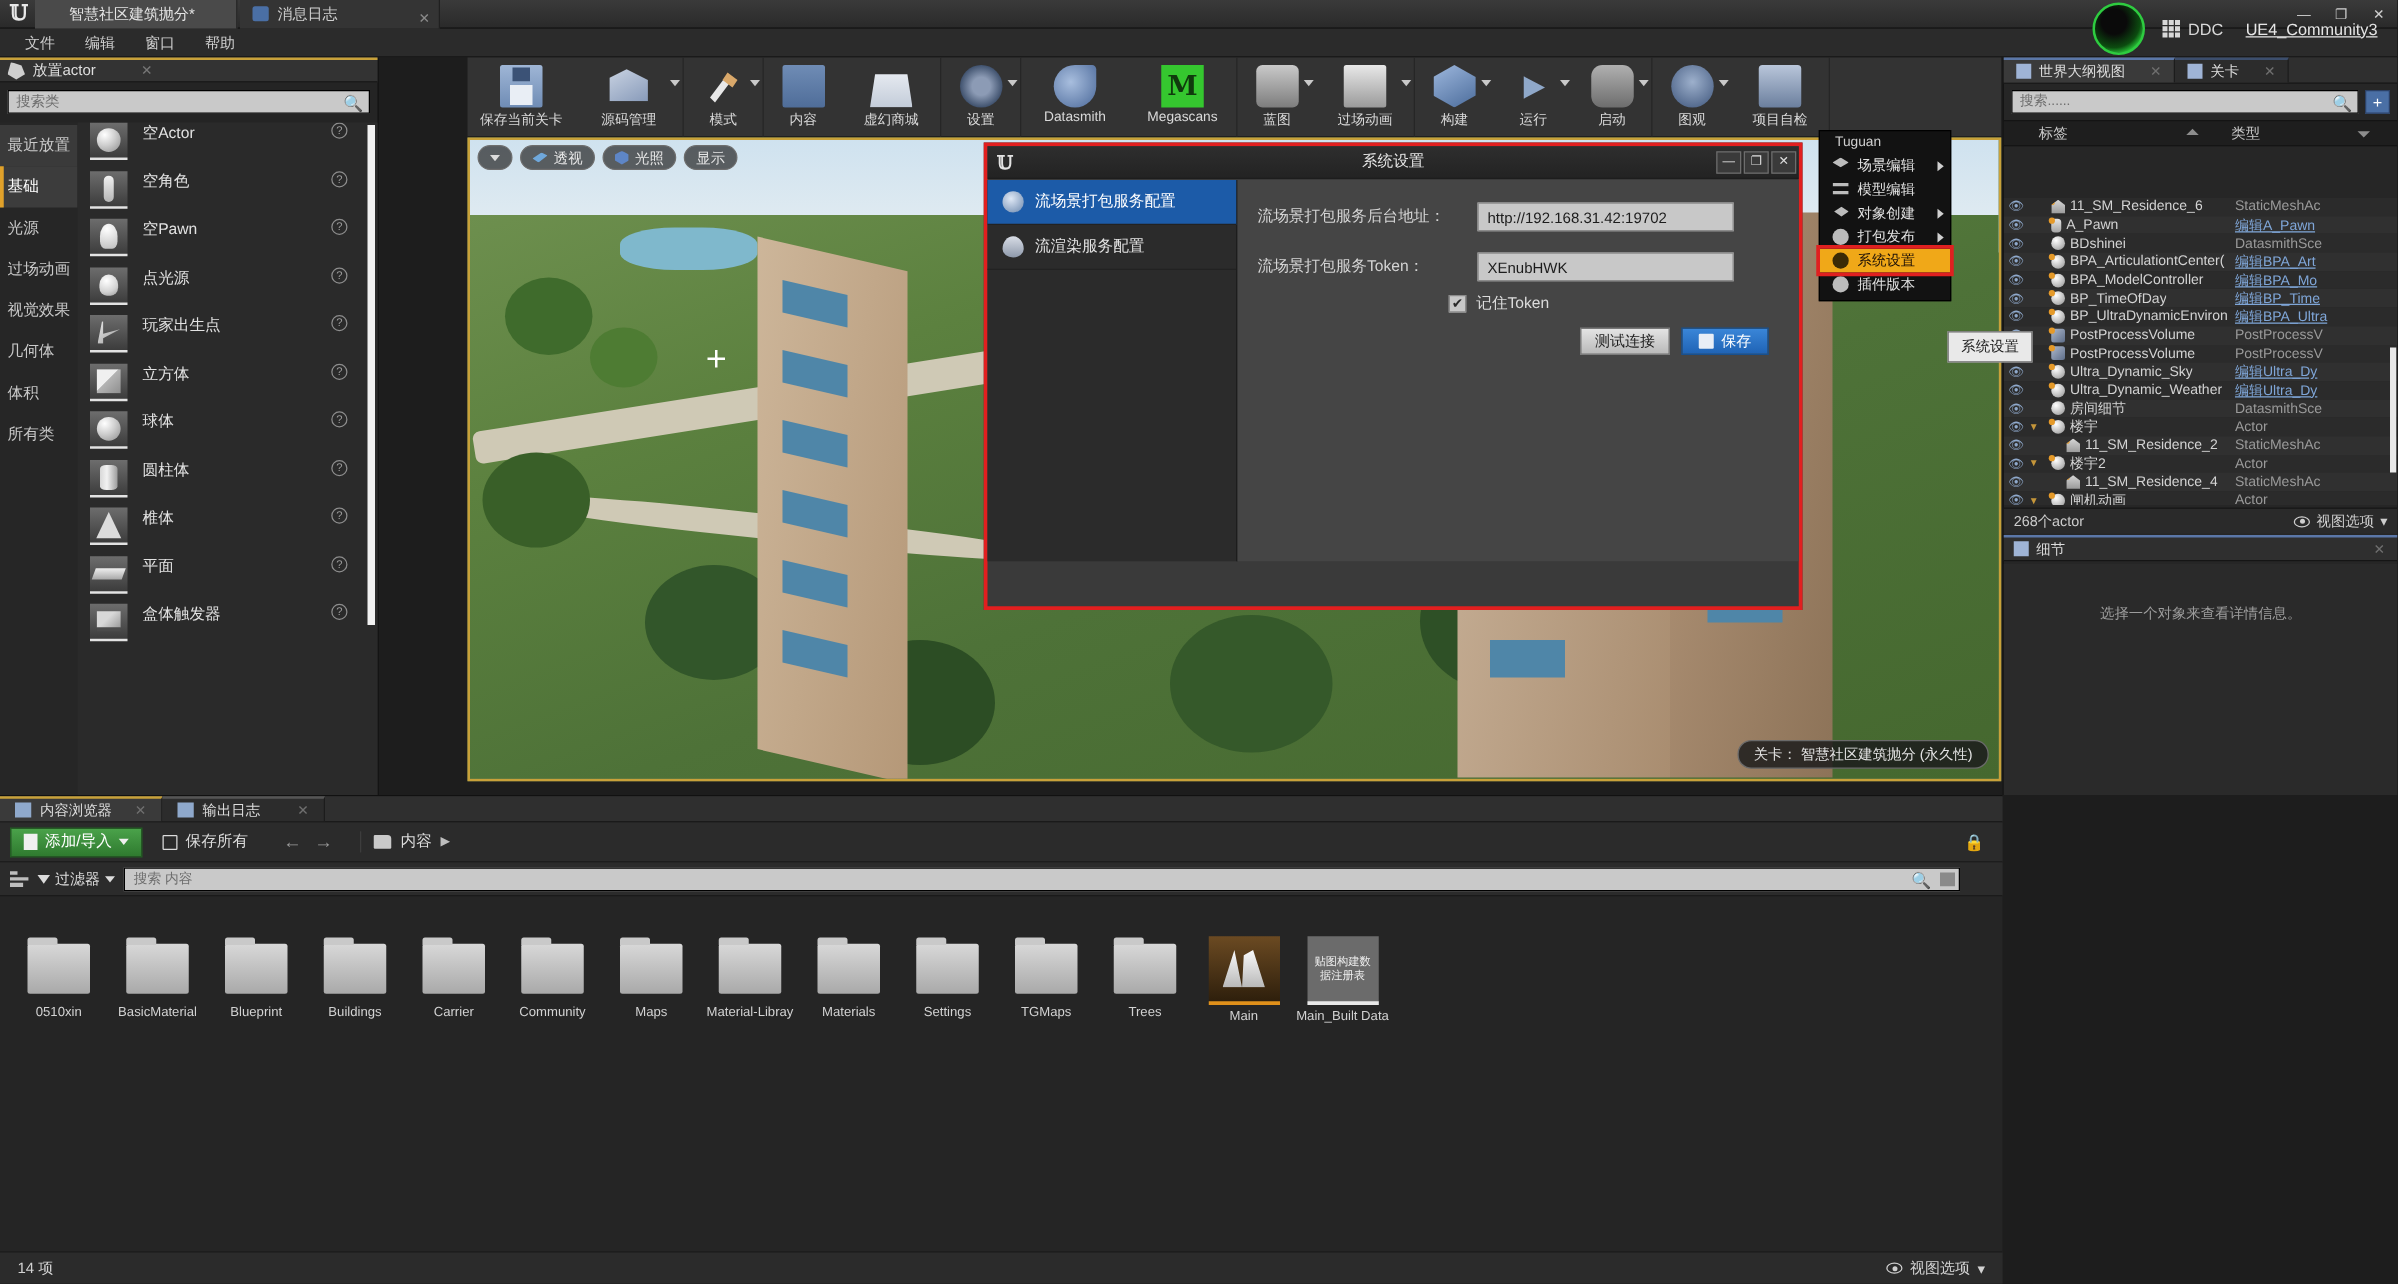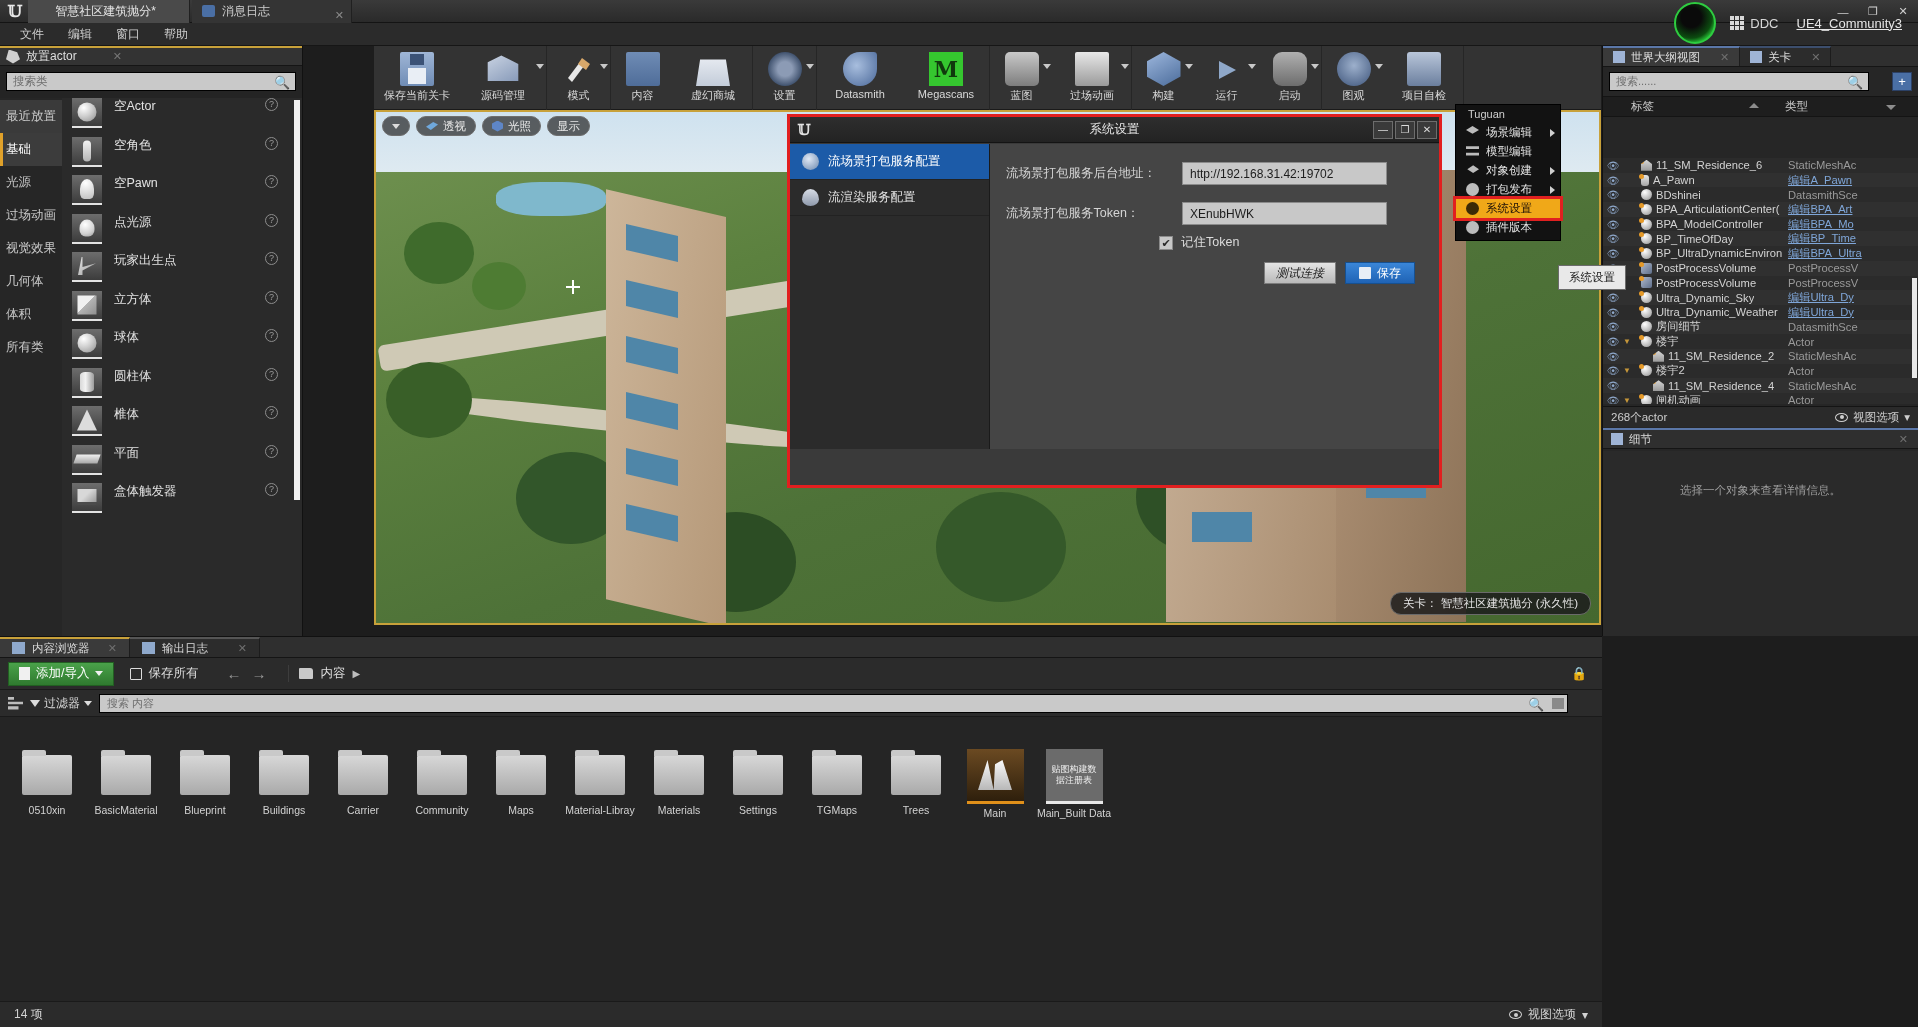--- a/index.html
+++ b/index.html
@@ -184,21 +184,21 @@
     background:#262626; border-left:1px solid #111;
   }
   .rp-tabs { height:21px; background:#2f2f2f; display:flex; border-bottom:1px solid #151515; }
   .rp-tab { display:flex; align-items:center; gap:6px; padding:0 10px; font-size:11.5px;
             color:#dcdcdc; position:relative; background:#3a3a3a; border-right:1px solid #1c1c1c;
             border-top:2px solid #5b77a8;}
   .rp-tab.alt { background:#2c2c2c; border-top:2px solid #3c4e6d;}
   .rp-tab .x { color:#6f6f6f; font-size:11px; margin-left:14px; }
   .rp-tab .ico { width:12px; height:12px; background:#9fb4d6; }
 
-  .rp-search { margin:5px 6px; height:19px; display:flex; align-items:center; gap:23px; }
+  .rp-search { margin:5px 6px; height:19px; display:flex; align-items:center; gap:5px; }
   .rp-search .box { flex:1; height:19px; background:#c9c9c9; border:1px solid #000; position:relative; }
   .rp-search .box span { color:#6e6e6e; font-size:11px; padding-left:6px; line-height:17px; display:block;}
   .rp-search .box .mag { position:absolute; right:4px; top:1px; color:#1d1d1d; font-size:13px;}
   .rp-search .add { width:20px; height:19px; background:#4a6fa5; border:1px solid #2c4166;
       color:#fff; font-size:13px; text-align:center; line-height:17px; }
 
   .rp-head { height:21px; background:#1e1e1e; display:flex; align-items:center;
              border-top:1px solid #141414; border-bottom:1px solid #141414; position:relative;}
   .rp-head .c1 { width:176px; color:#c9c9c9; font-size:11.5px; padding-left:28px; }
   .rp-head .c2 { color:#c9c9c9; font-size:11.5px; padding-left:6px; }
@@ -286,21 +286,21 @@
   .frow { position:absolute; display:flex; align-items:center; }
   .frow .flbl { color:#d5d5d5; font-size:12.5px; width:176px; }
   .finput { width:205px; height:23px; background:#c8c8c8; border:1px solid #8b8b8b;
      color:#1c1c1c; font-size:12px; display:flex; align-items:center; padding-left:7px; }
   .chk-row { position:absolute; left:169px; top:90px; display:flex; align-items:center; gap:8px; }
   .chkbox { width:14px; height:14px; background:#c8c8c8; border:1px solid #8b8b8b;
      color:#2a2a2a; font-size:11px; text-align:center; line-height:12px; }
   .chk-lbl { color:#dcdcdc; font-size:12.5px; }
   .m-buttons { position:absolute; right:24px; top:118px; display:flex; gap:9px; }
   .btn-test { height:22px; background:linear-gradient(#e4e4e4,#b9b9b9); border:1px solid #7c7c7c;
-     color:#1c1c1c; font-size:12px; display:flex; align-items:center; padding:0 11px;font-style:italic; }
+     color:#1c1c1c; font-size:12px; display:flex; align-items:center; padding:0 11px; }
   .btn-save { height:22px; background:linear-gradient(#3a86d8,#1f63b5); border:1px solid #17508f;
      color:#fff; font-size:12px; display:flex; align-items:center; gap:6px; padding:0 13px; }
   .btn-save .dsk { width:12px; height:12px; background:#e8eef6; border-radius:1px; }
   .modal-foot { position:absolute; left:0; bottom:0; right:0; height:42px; background:#333;
      border-top:1px solid #1e1e1e; display:flex; align-items:center; justify-content:flex-end;
      padding-right:22px; }
   .btn-close { height:24px; background:linear-gradient(#e8e8e8,#bdbdbd); border:1px solid #7c7c7c;
      color:#1c1c1c; font-size:12.5px; display:flex; align-items:center; padding:0 24px; }
 
   

